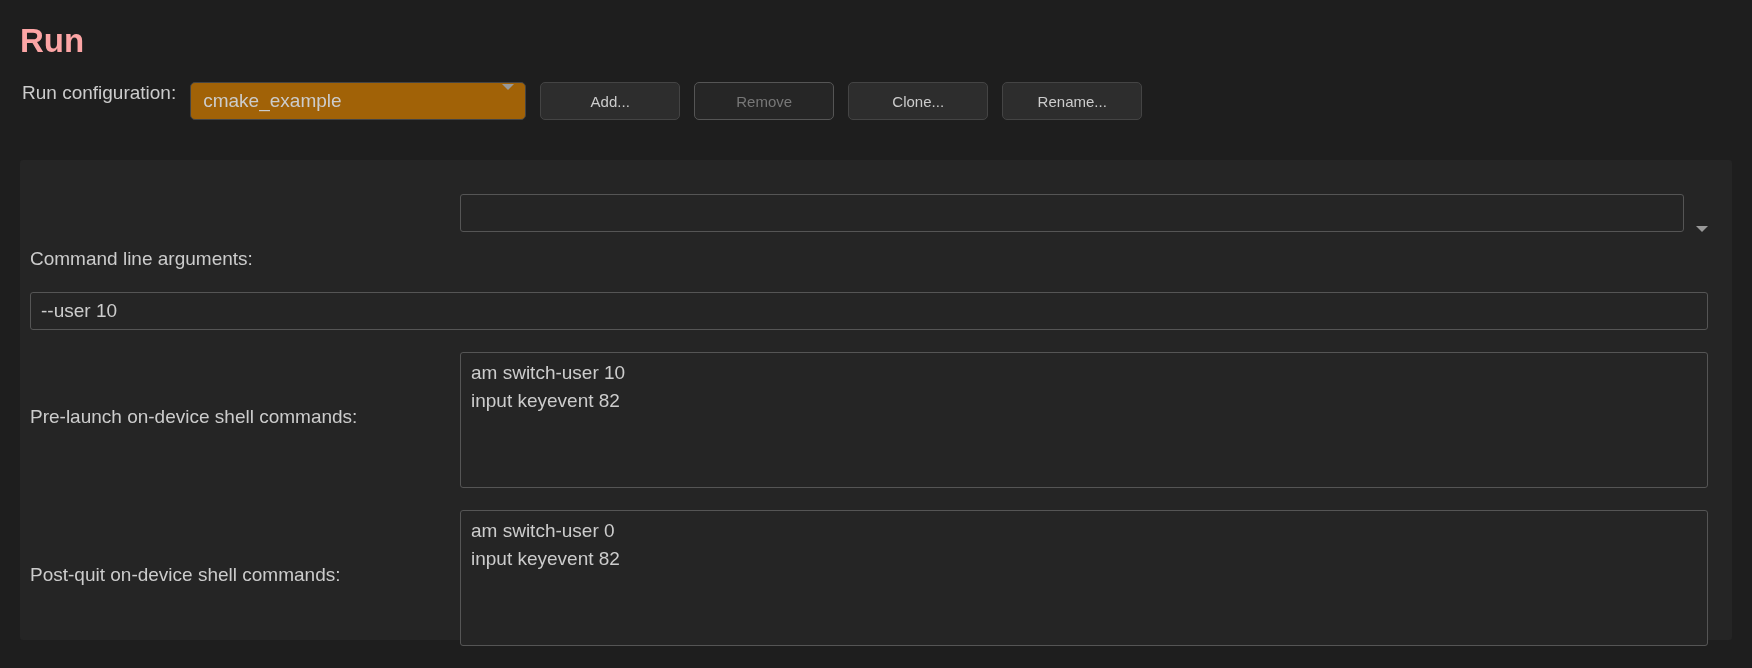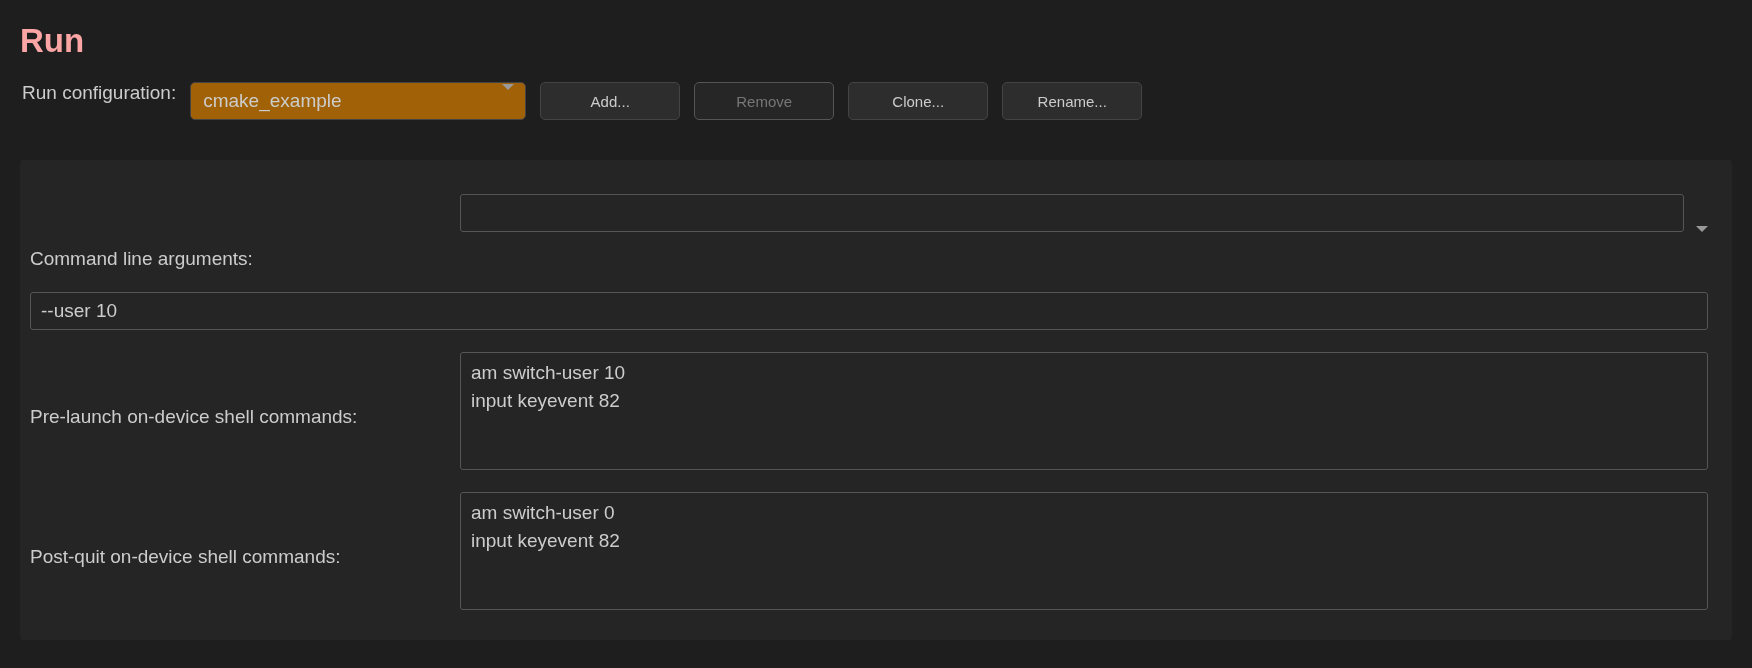--- a/index.html
+++ b/index.html
@@ -105,21 +105,21 @@
       background: #252525;
       border: 1px solid #555;
       border-radius: 3px;
       color: #cccccc;
       font-size: 19px;
       padding: 0 10px;
       outline: none;
     }
     .textarea {
       flex: 1;
-      height: 118px;
+      height: 136px;
       background: #252525;
       border: 1px solid #555;
       border-radius: 3px;
       color: #cccccc;
       font-size: 19px;
       padding: 6px 10px;
       outline: none;
       resize: none;
       font-family: inherit;
       line-height: 1.45;

